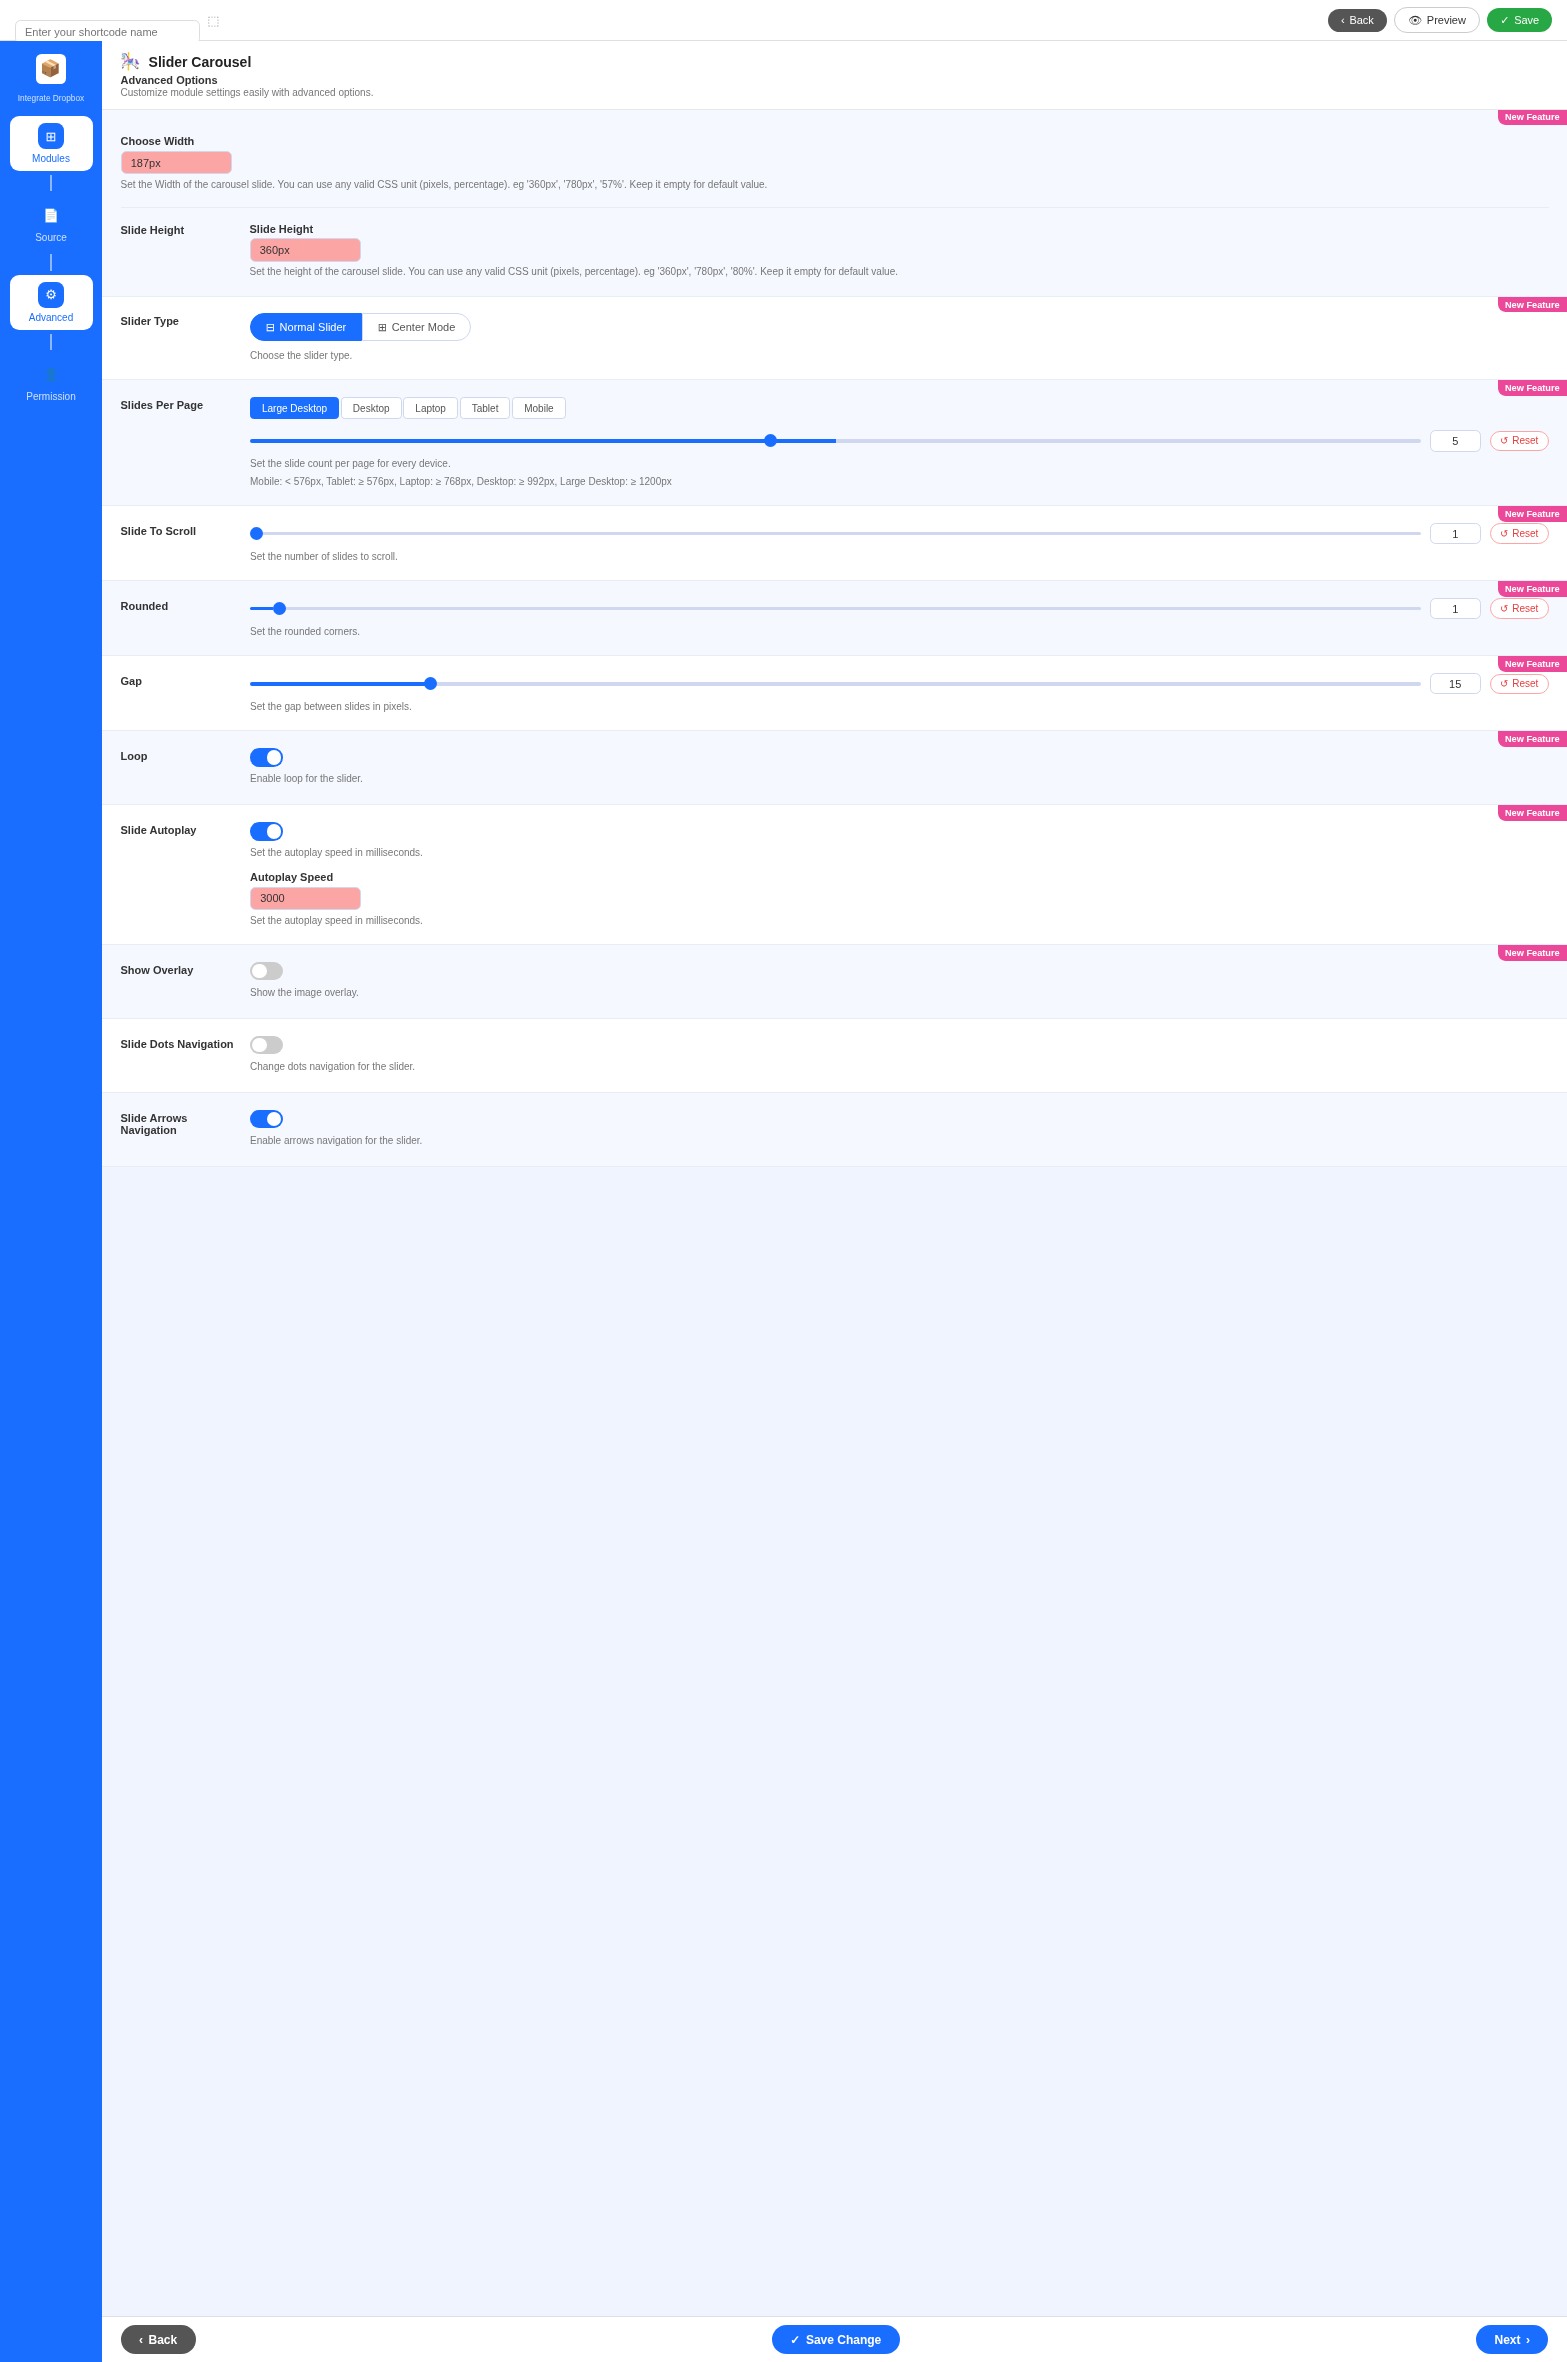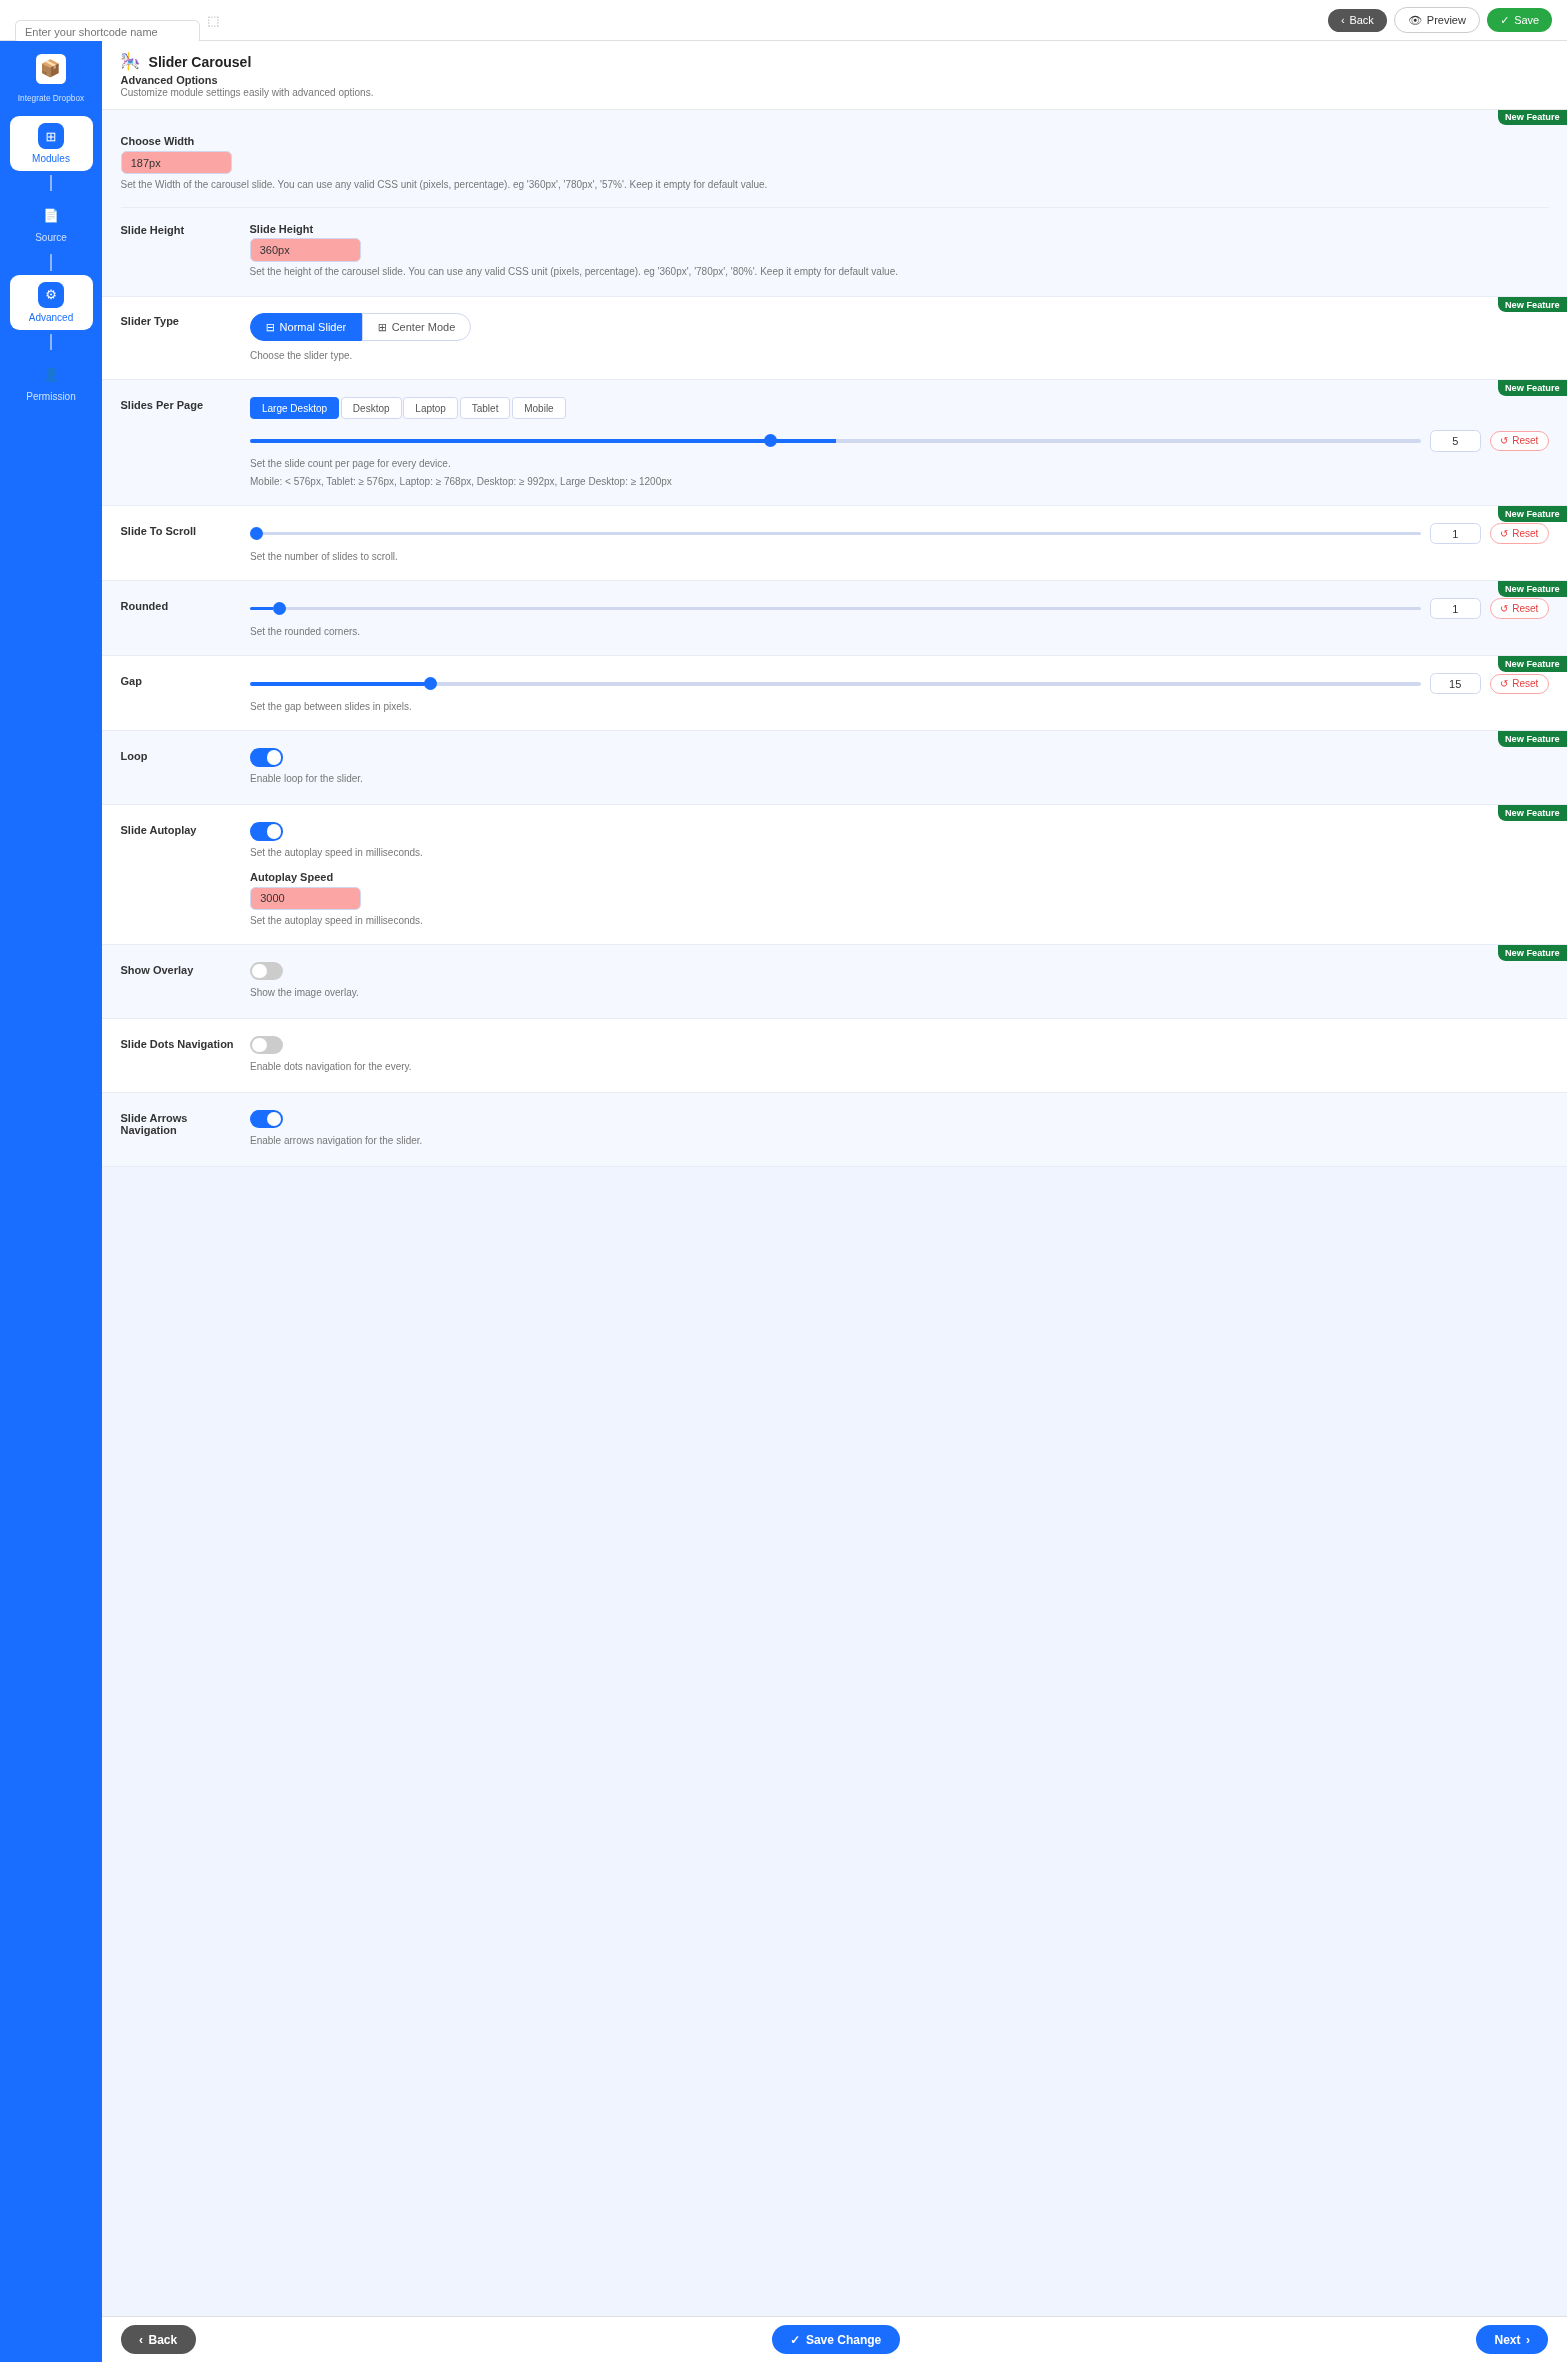--- a/index.html
+++ b/index.html
@@ -77,21 +77,21 @@
       background: #f5f8ff; border-bottom: 0.9px solid #e8edf5; position: relative;
       padding: 16.6px 18.5px 16.6px 148px; min-height: 74px;
     }
     .option-section:nth-child(even) { background: #fff; }
     .option-label {
       position: absolute; left: 18.5px; top: 18.5px;
       font-size: 11px; font-weight: 600; color: #333; width: 120px;
     }
     .new-feature-badge {
       position: absolute; top: 0; right: 0;
-      background: #15803d; color: #fff; font-size: 9.2px; font-weight: 600;
+      background: #ec4899; color: #fff; font-size: 9.2px; font-weight: 600;
       padding: 2.8px 7.4px; border-radius: 0 0 0 7.4px;
     }
     .field-label { font-size: 11px; font-weight: 600; color: #333; margin-bottom: 3.7px; }
     .field-input {
       border: 0.9px solid #d0d8f0; border-radius: 5.5px; padding: 4.6px 9.2px;
       font-size: 11px; color: #333; width: 111px; outline: none; background: #fca5a5;
     }
     .field-desc { font-size: 10px; color: #777; margin-top: 3.7px; line-height: 1.4; }
 
     .slider-type-buttons { display: flex; gap: 0; margin-bottom: 7.4px; }
@@ -353,21 +353,21 @@
           <button class="toggle off"></button>
         </div>
         <div class="field-desc">Show the image overlay.</div>
       </div>
 
       <div class="option-section">
         <div class="option-label">Slide Dots Navigation</div>
         <div class="toggle-row">
           <button class="toggle off"></button>
         </div>
-        <div class="field-desc">Enable dots navigation for the every.</div>
+        <div class="field-desc">Change dots navigation for the slider.</div>
       </div>
 
       <div class="option-section">
         <div class="option-label">Slide Arrows Navigation</div>
         <div class="toggle-row">
           <button class="toggle on"></button>
         </div>
         <div class="field-desc">Enable arrows navigation for the slider.</div>
       </div>
 

